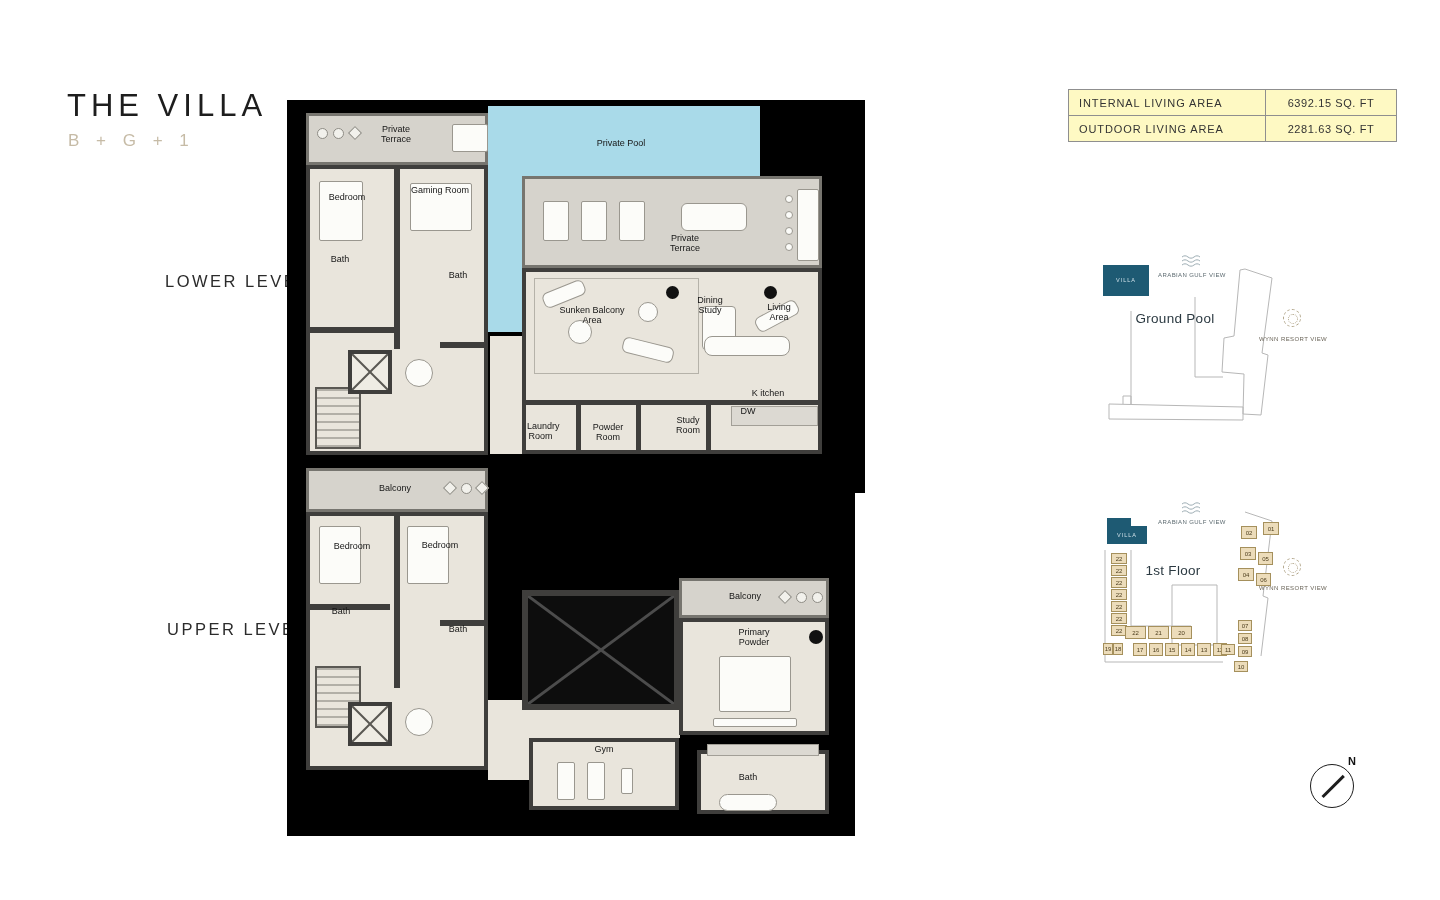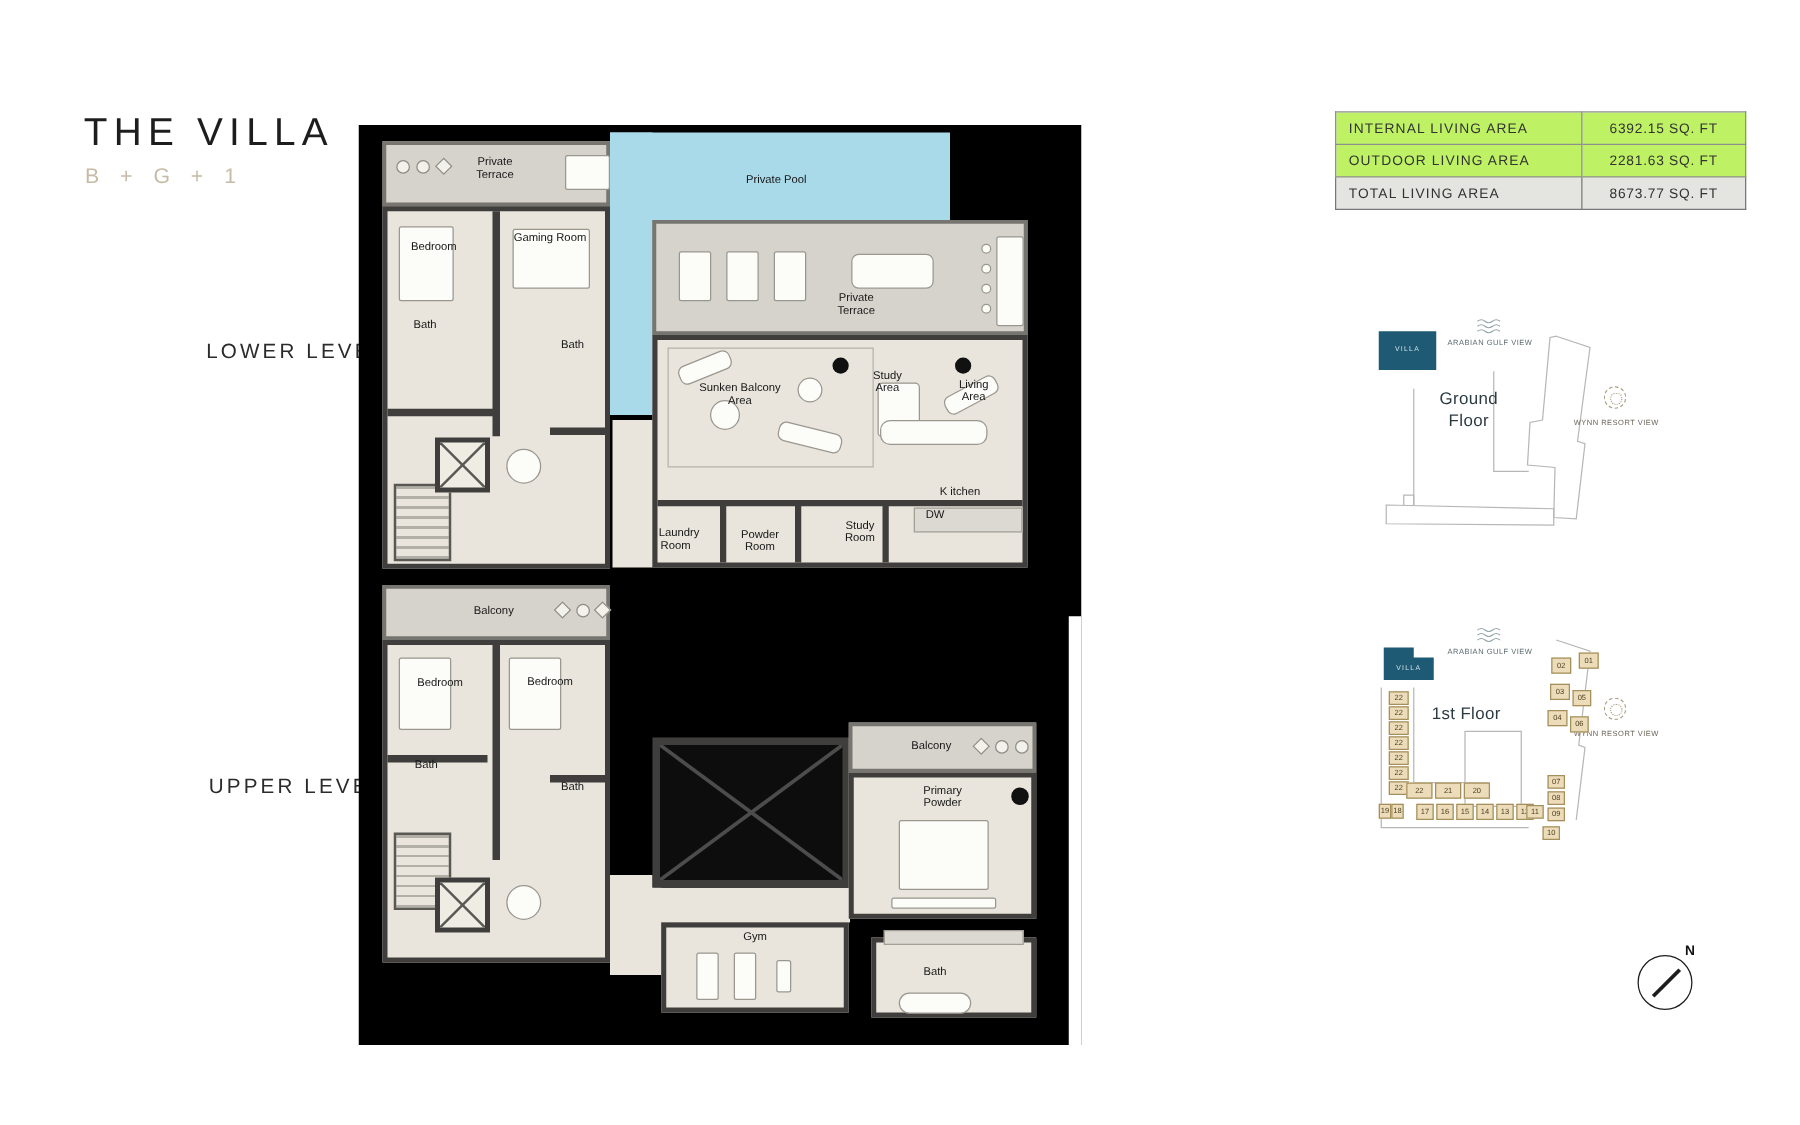--- a/index.html
+++ b/index.html
@@ -6,21 +6,21 @@
   body{width:1440px;height:900px;background:#ffffff;position:relative;overflow:hidden;
        font-family:"Liberation Sans",sans-serif;color:#1e1e1e}
   .u{position:absolute;box-sizing:border-box}
   
   .title{font-size:31px;letter-spacing:5px;color:#1d1d1d;font-weight:500}
   .subtitle{font-size:17px;letter-spacing:6px;color:#c6bba6;font-weight:400}
   .levellbl{font-size:16.5px;letter-spacing:2.5px;color:#2b2b2b}
   
   table.area{border-collapse:collapse}
   table.area td{border:1px solid #8f8f8f;font-size:11px;letter-spacing:.9px;color:#333;
-                padding:0 10px;height:25px;background:#bef264}
+                padding:0 10px;height:25px;background:#fef9c3}
   table.area td.val{text-align:center;width:110px;letter-spacing:.6px}
   table.area td.lbl{width:176px}
   table.area tr.hl td{background:#e4e4e1;border-color:#777}
   
   .plans{left:287px;top:100px;width:578px;height:736px;background:#000}
   .room{background:#e9e5dc;border:4px solid #3f3e3c}
   .fill{background:#e9e5dc}
   .groom{background:#d6d3cc;border:3px solid #77756f}
   .pool{background:#a9dae9}
   .wall{background:#3f3e3c}
@@ -59,24 +59,20 @@
 
 <table class="area u" style="left:1068px;top:89px">
   <tbody>
       <tr>
     <td class="lbl">INTERNAL LIVING AREA</td>
     <td class="val">6392.15 SQ. FT</td>
   </tr>
   <tr>
     <td class="lbl">OUTDOOR LIVING AREA</td>
     <td class="val">2281.63 SQ. FT</td>
-  </tr>
-  <tr class="hl">
-    <td class="lbl">TOTAL LIVING AREA</td>
-    <td class="val">8673.77 SQ. FT</td>
   </tr>
 </tbody>
   </table>
 
 <div class="u plans">
 
   <div class="u" style="left:568px;top:393px;width:10px;height:343px;background:#fff"></div>
 
   <div>
 
@@ -138,21 +134,21 @@
     </div>
 
     <div class="u plabel" style="left:79px;top:24px;width:60px">Private Terrace</div>
     <div class="u plabel" style="left:304px;top:38px;width:60px">Private Pool</div>
     <div class="u plabel" style="left:30px;top:92px;width:60px">Bedroom</div>
     <div class="u plabel" style="left:123px;top:85px;width:60px">Gaming Room</div>
     <div class="u plabel" style="left:36px;top:154px;width:34px">Bath</div>
     <div class="u plabel" style="left:154px;top:170px;width:34px">Bath</div>
     <div class="u plabel" style="left:368px;top:133px;width:60px">Private Terrace</div>
     <div class="u plabel" style="left:270px;top:205px;width:70px">Sunken Balcony Area</div>
-    <div class="u plabel" style="left:403px;top:195px;width:40px">Study Area</div>
+    <div class="u plabel" style="left:403px;top:195px;width:40px">Dining Study</div>
     <div class="u plabel" style="left:472px;top:202px;width:40px">Living Area</div>
     <div class="u plabel" style="left:453px;top:288px;width:56px">K itchen</div>
     <div class="u plabel" style="left:240px;top:321px;width:27px">Laundry Room</div>
     <div class="u plabel" style="left:297px;top:322px;width:48px">Powder Room</div>
     <div class="u plabel" style="left:377px;top:315px;width:48px">Study Room</div>
     <div class="u plabel" style="left:448px;top:306px;width:26px">DW</div>
   </div>
 
   <div>
 
@@ -236,21 +232,21 @@
     <div class="u villa-word" style="left:5px;top:12px;width:36px">VILLA</div>
   </div>
   <svg width="22" height="13" style="position:absolute;left:86px;top:2px">
     <g fill="none" stroke="#93a4ab" stroke-width="0.9">
       <path d="M1 2c2-1.6 4-1.6 6 0s4 1.6 6 0 4-1.6 6 0"></path>
       <path d="M1 6c2-1.6 4-1.6 6 0s4 1.6 6 0 4-1.6 6 0"></path>
       <path d="M1 10c2-1.6 4-1.6 6 0s4 1.6 6 0 4-1.6 6 0"></path>
     </g>
   </svg>
   <div class="u mapword" style="left:57px;top:18px;width:80px">ARABIAN GULF VIEW</div>
-  <div class="u floorword" style="left:40px;top:57px;width:80px">Ground Floor</div>
+  <div class="u floorword" style="left:40px;top:57px;width:80px">Ground Pool</div>
   <div class="u wynn-ic" style="left:188px;top:56px"></div>
   <div class="u wynnword" style="left:160px;top:82px;width:76px">WYNN RESORT VIEW</div>
 </div>
 
 <div class="u" style="left:1095px;top:498px;width:235px;height:182px">
   <svg width="235" height="182" style="position:absolute;left:0;top:0">
     <g fill="none" stroke="#b7b7b7" stroke-width="1">
       <path d="M150 14 L177 23 L168 98 L173 100 L166 158"></path>
       <path d="M10 52 L10 164 L128 164"></path>
       <path d="M36 52 L36 128 L96 128"></path>

